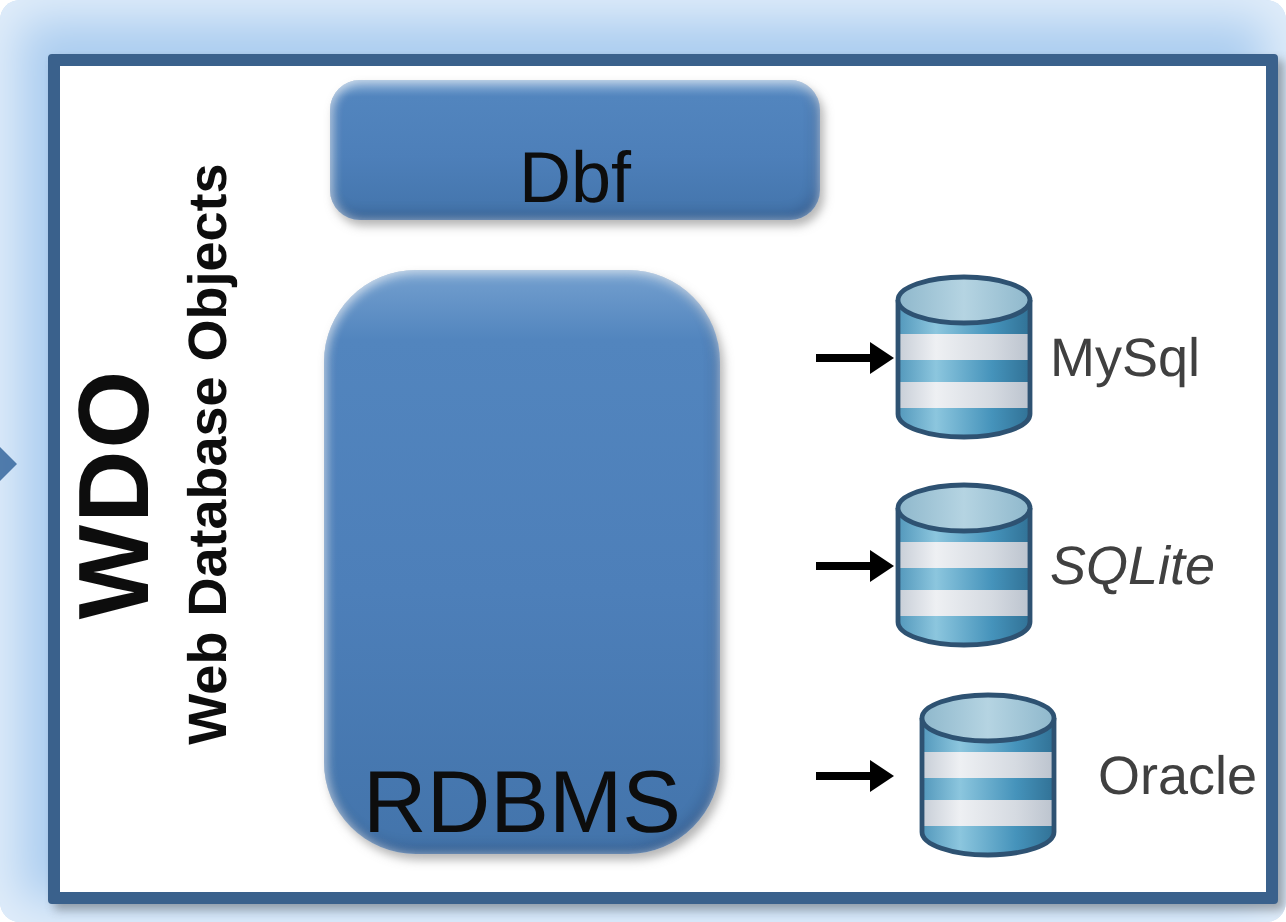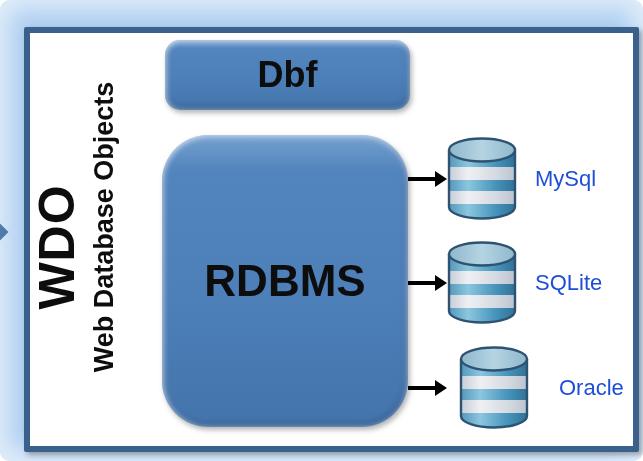--- a/index.html
+++ b/index.html
@@ -58,62 +58,62 @@
   }
 
   .blue-box {
     position:absolute;
     background:linear-gradient(180deg,#74a0cf 0%,#5285be 12%,#4d7fb9 55%,#4374ab 100%);
     box-shadow:
       2px 3px 5px rgba(110,110,110,0.5),
       inset 0 2px 6px rgba(255,255,255,0.55),
       inset 2px 0 5px rgba(255,255,255,0.30),
       inset -2px -3px 7px rgba(0,0,30,0.20);
-    display:flex; align-items:center; justify-content:center;
-    color:#0d0d0d; font-weight:bold;
+    display:flex; align-items:flex-end; justify-content:center;
+    color:#0d0d0d; font-weight:normal;
   }
   .dbf-box {
     left:165px; top:40px;
     width:245px; height:70px;
     border-radius:15px;
     font-size:36px;
   }
   .rdbms-box {
     left:162px; top:135px;
-    width:246px; height:292px;
+    width:198px; height:292px;
     border-radius:46px;
     font-size:44px;
   }
 
   .db-row {
     position:absolute;
     left:408px;
     height:86px;
     display:flex;
     align-items:center;
   }
   .db-row-1 { top:136px; }
-  .db-row-2 { top:240px; }
+  .db-row-2 { top:240px;font-style:italic; }
   .db-row-3 { top:345px;gap:12px; }
 
   .arrow { width:39px; display:flex; align-items:center; }
   .arrow-line { flex:1; height:4px; background:#000; }
   .arrow-head {
     width:0; height:0;
     border-left:12px solid #000;
     border-top:8px solid transparent;
     border-bottom:8px solid transparent;
   }
 
   .cylinder { width:70px; height:86px; display:block; }
 
   .db-label {
-    margin-left:18px;
-    font-size:22px;
-    color:#1d4ed8;
+    margin-left:8px;
+    font-size:27px;
+    color:#404040;
     white-space:nowrap;
   }
 </style>
 </head>
 <body>
 
 <div class="frame">
 
   <div class="panel"></div>
 

